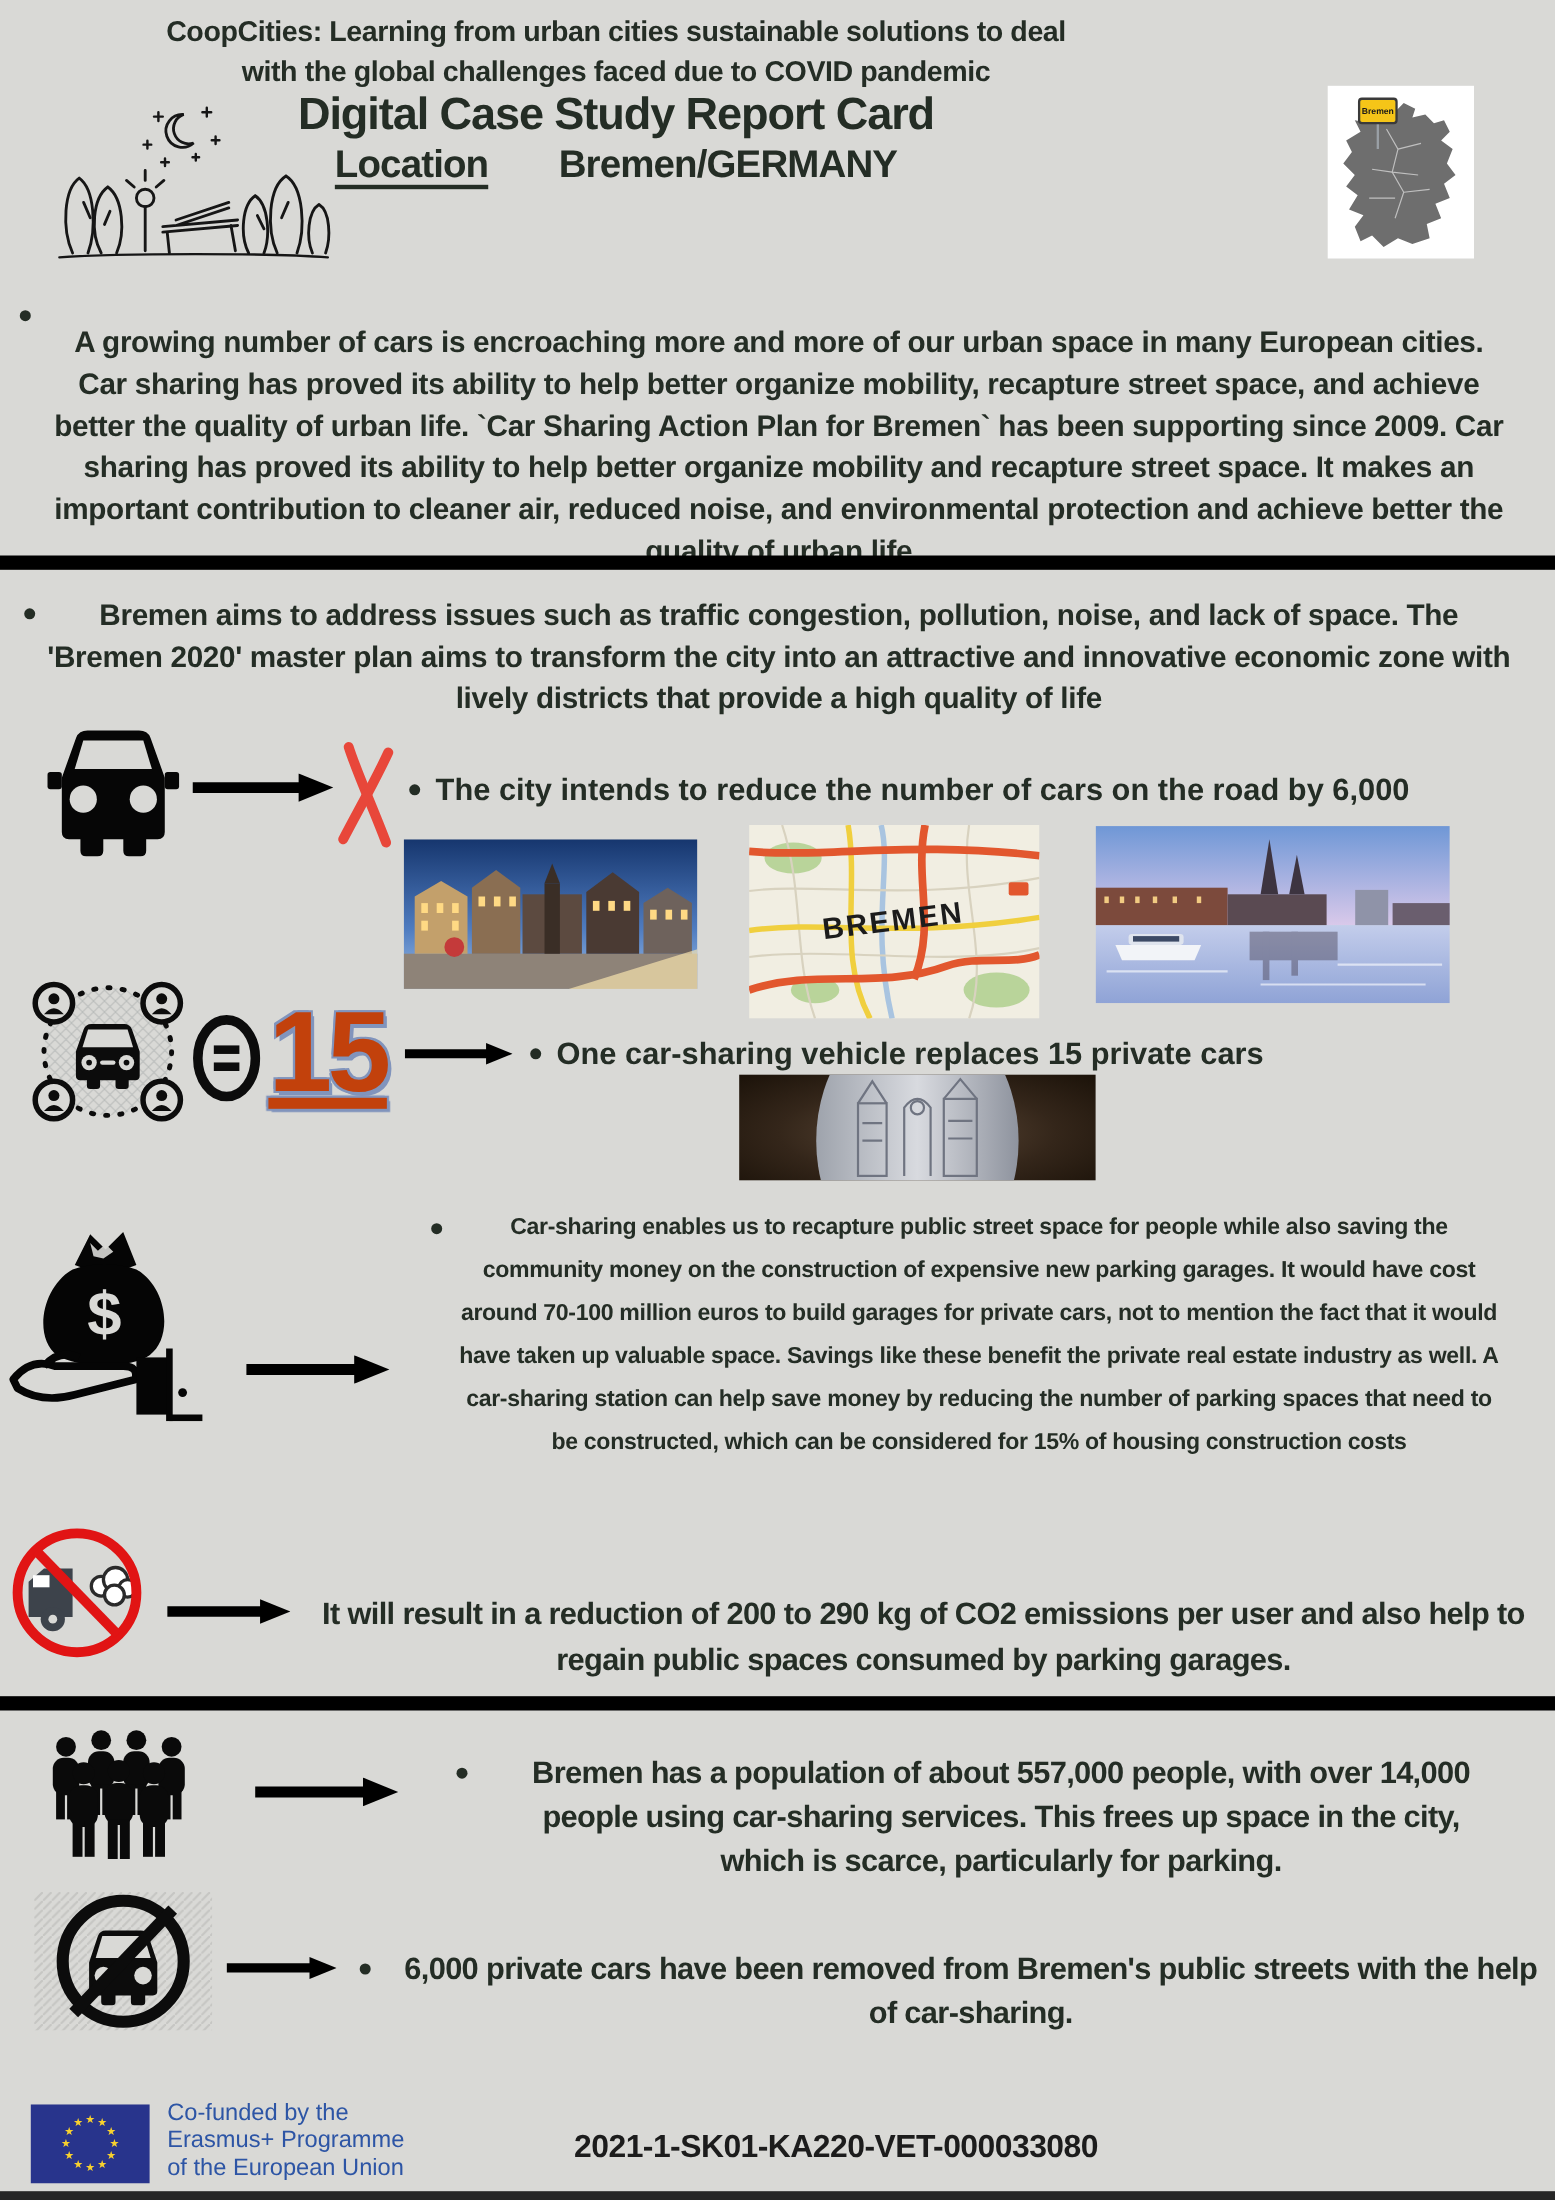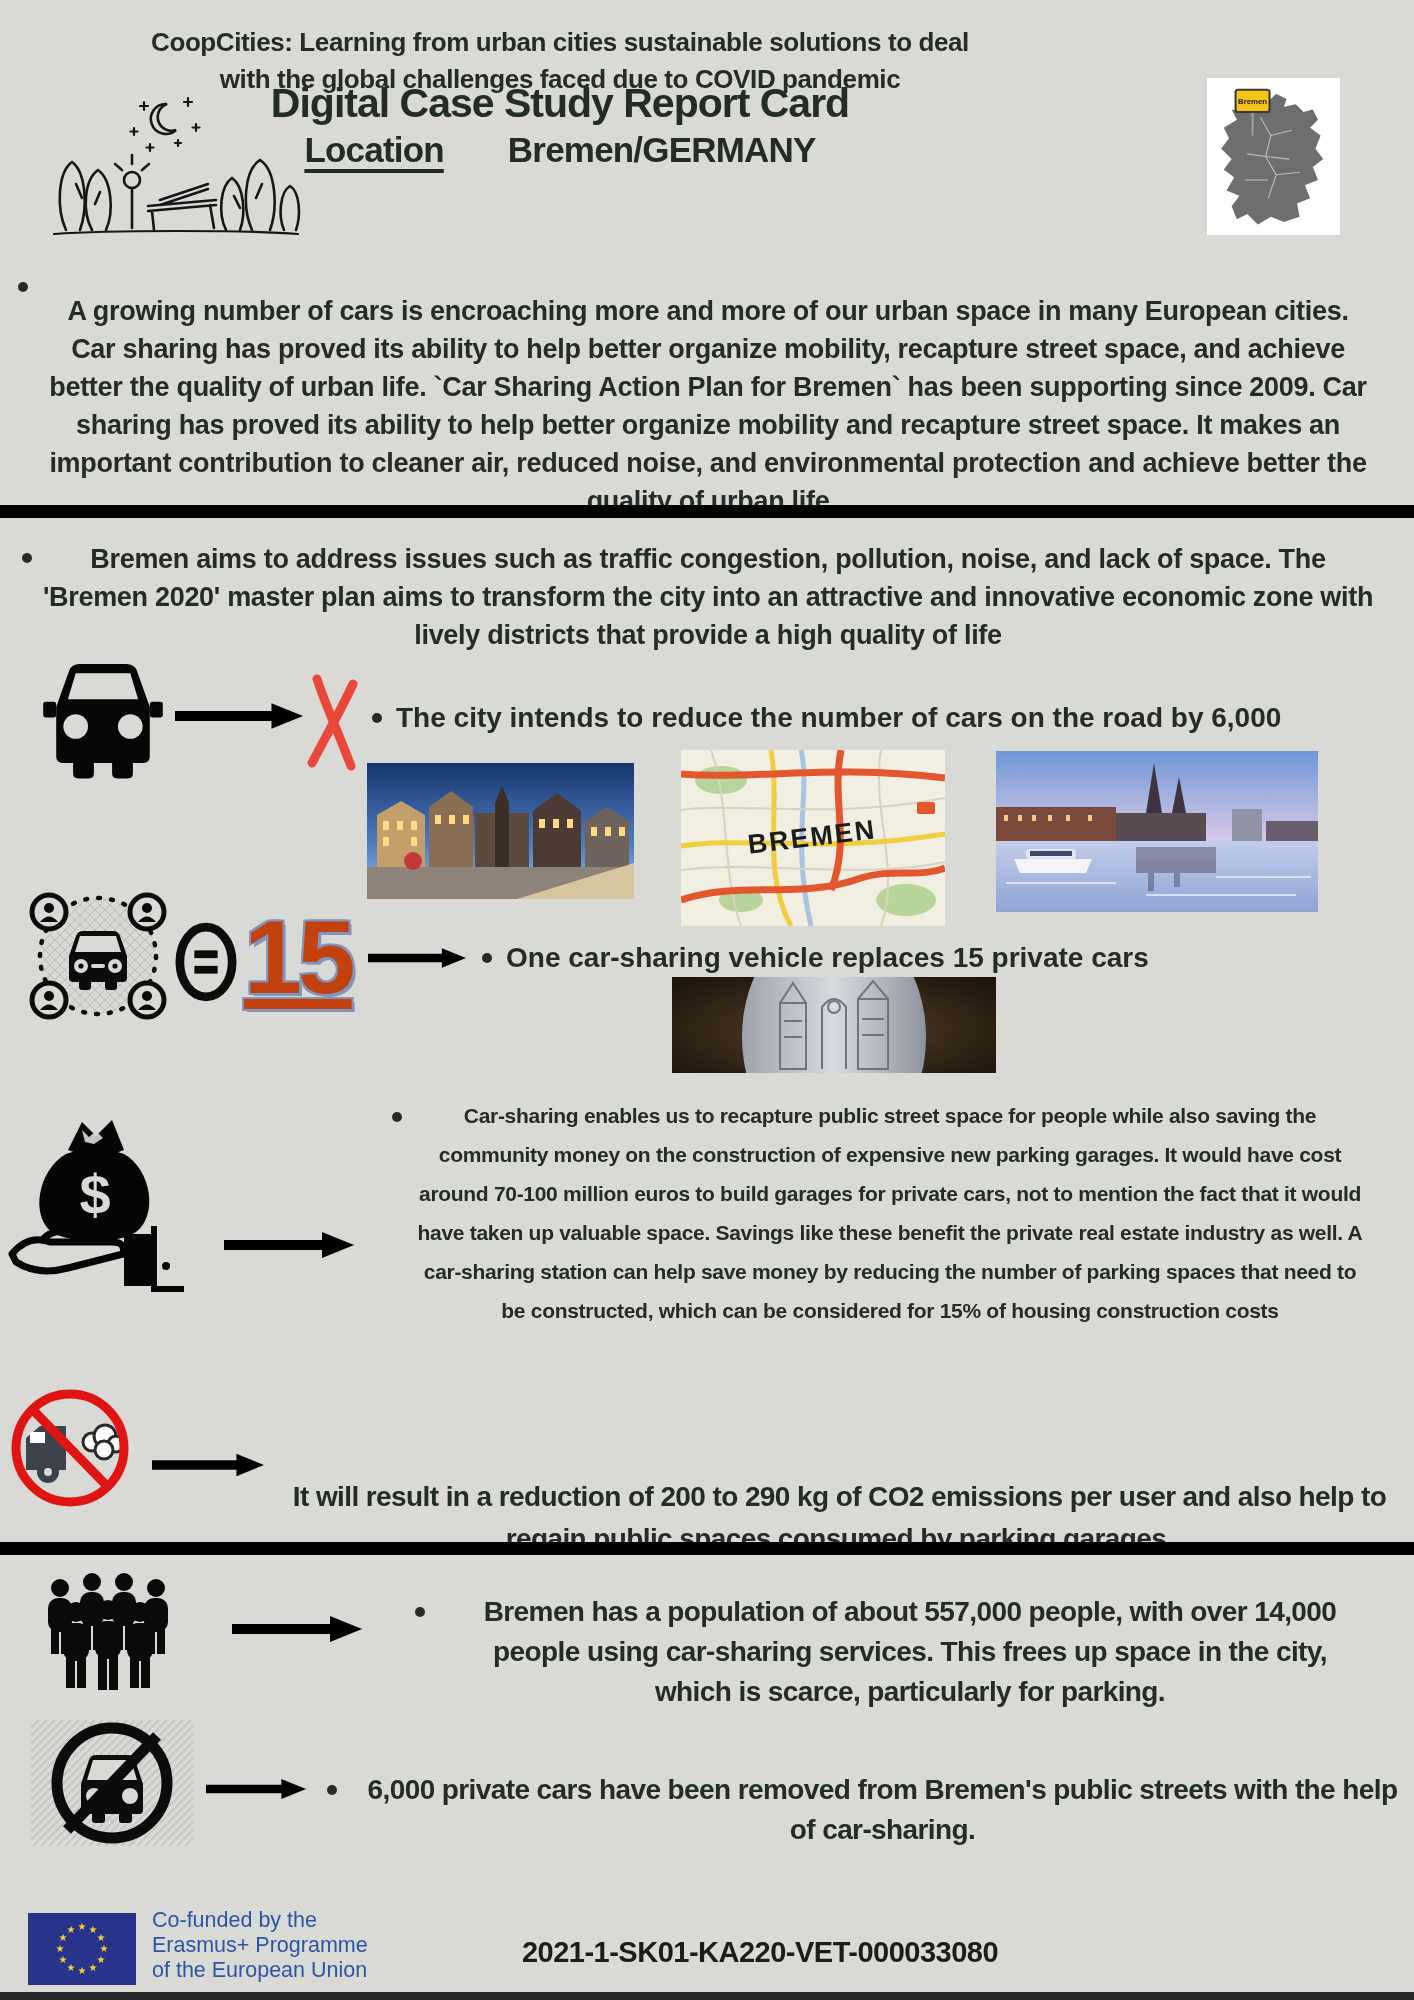--- a/index.html
+++ b/index.html
@@ -1,21 +1,21 @@
 <!DOCTYPE html>
 <html><head>
 <meta charset="utf-8">
 <style>
   html,body{margin:0;padding:0;background:#b0b0b0;}
   #page{position:relative;width:1414px;height:2000px;background:#d9d9d6;overflow:hidden;
         font-family:"Liberation Sans","DejaVu Sans",sans-serif;color:#242d25;}
   .abs{position:absolute;}
   .ctr{text-align:center;}
   
-  .main-title{left:90px;top:24px;width:940px;font-size:26px;font-weight:700;line-height:37px;letter-spacing:-0.4px;}
+  .main-title{left:90px;top:10px;width:940px;font-size:26px;font-weight:700;line-height:37px;letter-spacing:-0.4px;}
   .report-title{left:150px;top:80px;width:820px;font-size:41px;font-weight:700;letter-spacing:-1px;}
   .location-row{left:150px;top:130px;width:820px;display:flex;justify-content:center;gap:64px;
                 font-size:35px;font-weight:700;letter-spacing:-0.8px;}
   .location-label{text-decoration:underline;text-decoration-thickness:4px;text-underline-offset:7px;}
   .map-card{left:1207px;top:78px;width:133px;height:157px;background:#ffffff;}
   .park{left:48px;top:88px;width:255px;height:150px;}
   
   .dot{width:10px;height:10px;border-radius:50%;background:#242d25;}
   .p1{left:42px;top:268px;width:1332px;font-size:27px;line-height:38px;font-weight:700;letter-spacing:-0.3px;margin-top:24px;}
   .p2{left:42px;top:540px;width:1332px;font-size:27px;line-height:38px;font-weight:700;letter-spacing:-0.3px;}
@@ -42,21 +42,21 @@
   .medallion{left:672px;top:977px;width:324px;height:96px;
              background:radial-gradient(ellipse at 50% 55%,#5e4a38 0%,#34261a 55%,#1b1209 100%);}
   
   .money-icon{left:6px;top:1106px;width:186px;height:186px;}
   .arrow-m{left:216px;top:1232px;width:146px;height:26px;}
   .savings-dot{left:392px;top:1112px;}
   .savings{left:415px;top:1096px;width:950px;font-size:21px;line-height:39px;font-weight:700;letter-spacing:-0.3px;}
   
   .truck-icon{left:8px;top:1386px;width:132px;height:122px;}
   .arrow-t{left:152px;top:1452px;width:112px;height:26px;}
-  .co2{left:282px;top:1446px;width:1115px;font-size:28px;line-height:42px;font-weight:700;letter-spacing:-0.6px;margin-top:30px;}
+  .co2{left:282px;top:1446px;width:1115px;font-size:28px;line-height:42px;font-weight:700;letter-spacing:-0.6px;}
   
   .people-icon{left:30px;top:1568px;width:152px;height:138px;}
   .arrow-p{left:228px;top:1616px;width:138px;height:26px;}
   .pop-dot{left:415px;top:1607px;}
   .population{left:455px;top:1592px;width:910px;font-size:28px;line-height:40px;font-weight:700;letter-spacing:-0.6px;}
   
   .nocar-icon{left:31px;top:1720px;width:162px;height:126px;}
   .arrow-n{left:206px;top:1776px;width:100px;height:26px;}
   .rem-dot{left:327px;top:1785px;}
   .removed{left:360px;top:1770px;width:1045px;font-size:28px;line-height:40px;font-weight:700;letter-spacing:-0.6px;}

